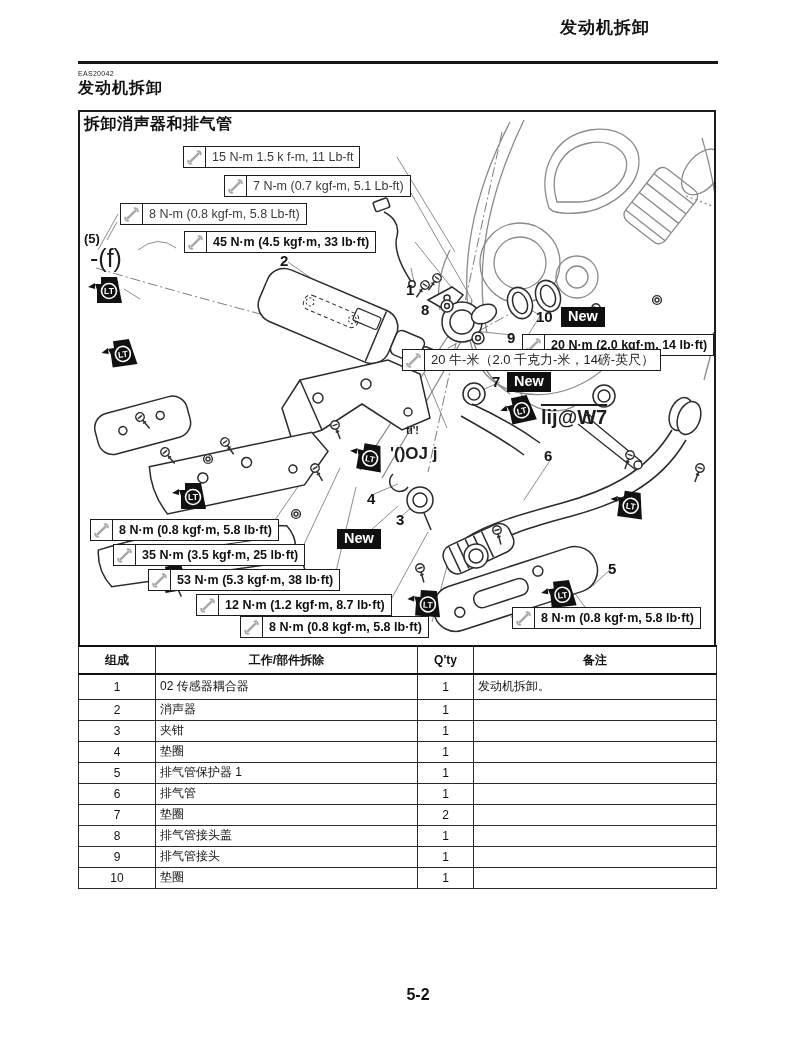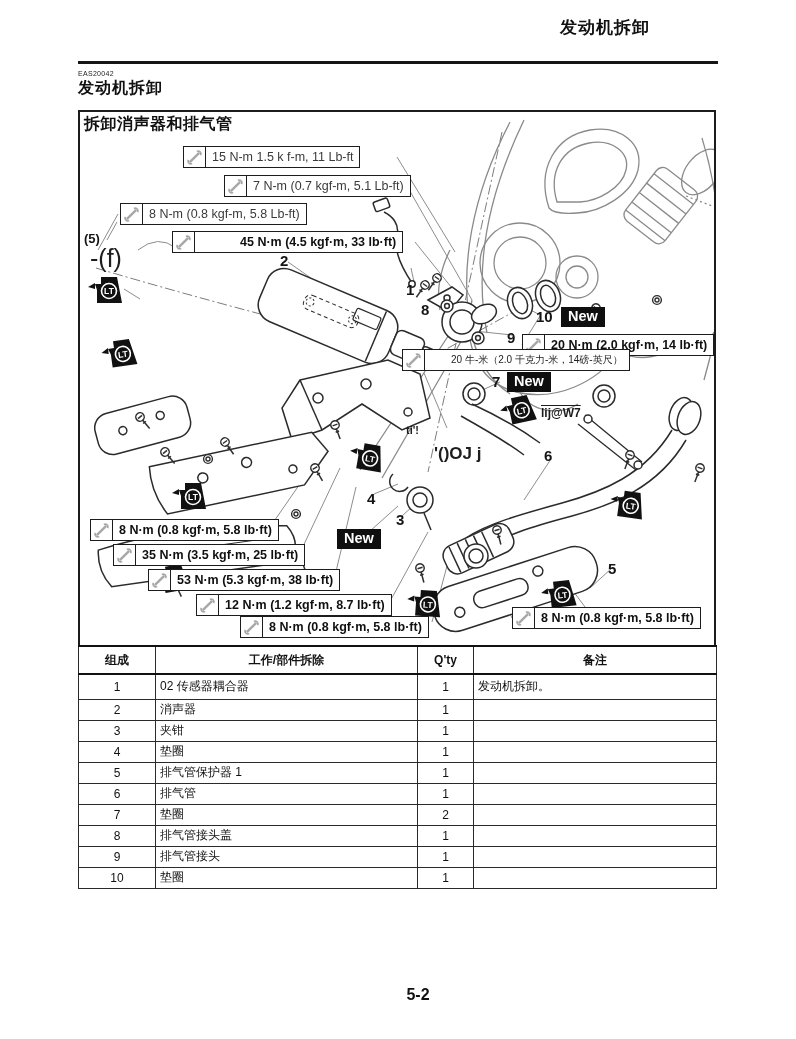--- a/index.html
+++ b/index.html
@@ -18,35 +18,35 @@
   .fig-title{left:84px;top:114px;font-size:16px;font-weight:bold;letter-spacing:.5px;}
 
   svg.diagram{left:80px;top:112px;}
 
   
   .co{position:absolute;display:flex;align-items:stretch;background:#fff;border:1.5px solid #1c1c1c;height:20px;z-index:5;}
   .co .wr{width:21px;border-right:1.5px solid #1c1c1c;display:flex;align-items:center;justify-content:center;background:#fff;}
   .co .tx{padding:0 6px;font-size:12.5px;line-height:20px;white-space:nowrap;}
   .co.bold .tx{font-weight:bold;color:#101010;}
   .co.light .tx{font-weight:normal;color:#3a3a3a;}
-  .co.cn .tx{font-size:10px;color:#222;margin-left:20px;}
+  .co.cn .tx{font-size:13px;color:#222;}
 
   
   .lbl{position:absolute;font-size:15px;font-weight:bold;color:#141414;z-index:6;}
   .lbl.paren{font-size:13px;}
 
   
   .badge{position:absolute;background:#0f0f0f;color:#fff;font-size:14.5px;font-weight:bold;
          padding:1px 7px 2px 7px;line-height:17px;z-index:6;}
 
   
   .anno{position:absolute;color:#1d1d1d;z-index:6;}
   .anno.fmark{font-size:25px;font-weight:500;}
-  .anno.w7{font-size:12px;font-weight:bold;text-decoration:overline;}
-  .anno.oj{font-size:17px;font-weight:bold;margin-left:44px;}
+  .anno.w7{font-size:20px;font-weight:bold;text-decoration:overline;}
+  .anno.oj{font-size:17px;font-weight:bold;}
   .anno.ii{font-size:11px;font-weight:bold;}
 
   
   table.parts{position:absolute;left:78px;top:645px;width:638px;border-collapse:collapse;
               table-layout:fixed;font-size:12px;color:#111;z-index:4;background:#fff;}
   table.parts th,table.parts td{border:1.5px solid #2a2a2a;padding:0 4px;height:21px;
               overflow:hidden;white-space:nowrap;box-sizing:border-box;}
   table.parts thead th{height:28px;font-weight:bold;text-align:center;border-bottom:2.5px solid #111;border-top:2.5px solid #111;}
   td.c{text-align:center;}
   tbody tr:first-child td{height:25px;}
@@ -311,21 +311,21 @@
 </div>
 <div class="co light" style="left:120px;top:203px;">
   <span class="wr">
       <svg width="15" height="15" viewBox="0 0 16 16">
         <path d="M3,13 L13,3" stroke="#a8a8a8" stroke-width="2.6" fill="none"></path>
         <path d="M10.5,1.5 A3,3 0 0 1 14.5,5.5 M1.5,10.5 A3,3 0 0 0 5.5,14.5" stroke="#a8a8a8" stroke-width="1.8" fill="none"></path>
       </svg>
     </span>
   <span class="tx">8 N-m (0.8 kgf-m, 5.8 Lb-ft)</span>
 </div>
-<div class="co bold" style="left:172px;top:231px;gap:39px;">
+<div class="co bold" style="left:184px;top:231px;">
   <span class="wr">
       <svg width="15" height="15" viewBox="0 0 16 16">
         <path d="M3,13 L13,3" stroke="#a8a8a8" stroke-width="2.6" fill="none"></path>
         <path d="M10.5,1.5 A3,3 0 0 1 14.5,5.5 M1.5,10.5 A3,3 0 0 0 5.5,14.5" stroke="#a8a8a8" stroke-width="1.8" fill="none"></path>
       </svg>
     </span>
   <span class="tx">45 N·m (4.5 kgf·m, 33 lb·ft)</span>
 </div>
 <div class="co bold" style="left:522px;top:334px;">
   <span class="wr">

